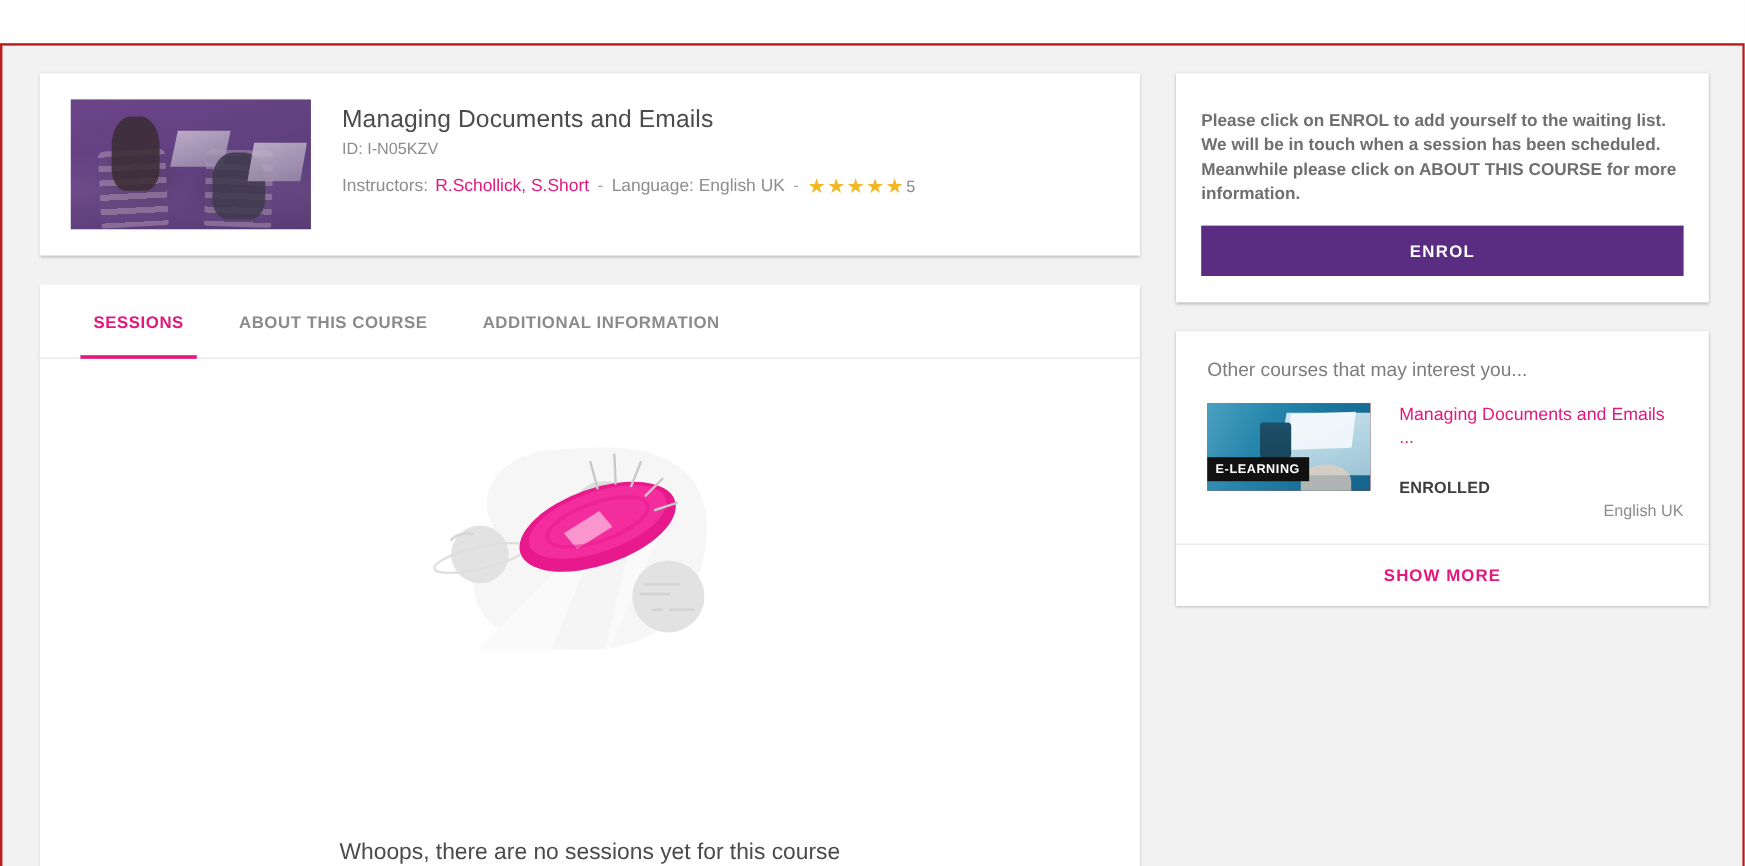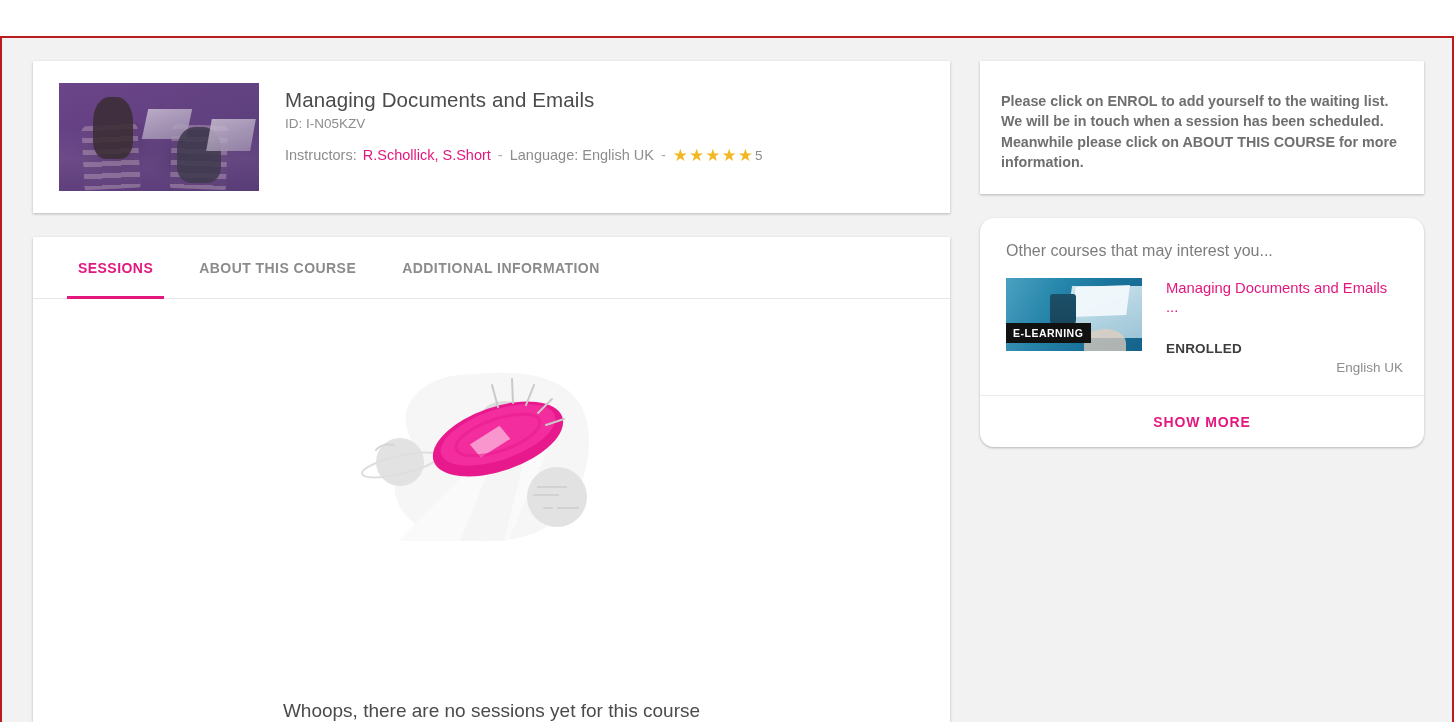--- a/index.html
+++ b/index.html
@@ -233,21 +233,21 @@
     font-size: 14px;
     font-weight: 700;
     letter-spacing: 1.1px;
     text-align: center;
     border: none;
     cursor: pointer;
     font-family: inherit;
   }
 
   
-  .other-card { margin-top: 24px; border-radius: 14px; }
+  .other-card { margin-top: 24px; }
   .other-head {
     padding: 24px 21px 6px 26px;
     font-size: 16px;
     color: #7c7c7c;
     font-weight: 400;
   }
   .other-list { padding: 12px 21px 20px 26px; }
 
   .other-item { display: flex; align-items: flex-start; }
 
@@ -451,20 +451,21 @@
 
           <div class="empty-title">Whoops, there are no sessions yet for this course</div>
         </div>
       </div>
     </div>
 
     <div class="col-side">
 
       <div class="card enrol-card">
         <p class="enrol-text">Please click on ENROL to add yourself to the waiting list. We will be in touch when a session has been scheduled. Meanwhile please click on ABOUT THIS COURSE for more information.</p>
+        <button class="enrol-button">ENROL</button>
       </div>
 
       <div class="card other-card">
         <div class="other-head">Other courses that may interest you...</div>
 
         <div class="other-list">
           <div class="other-item">
 
             <div class="thumb-small">
               <div class="photo"></div>

